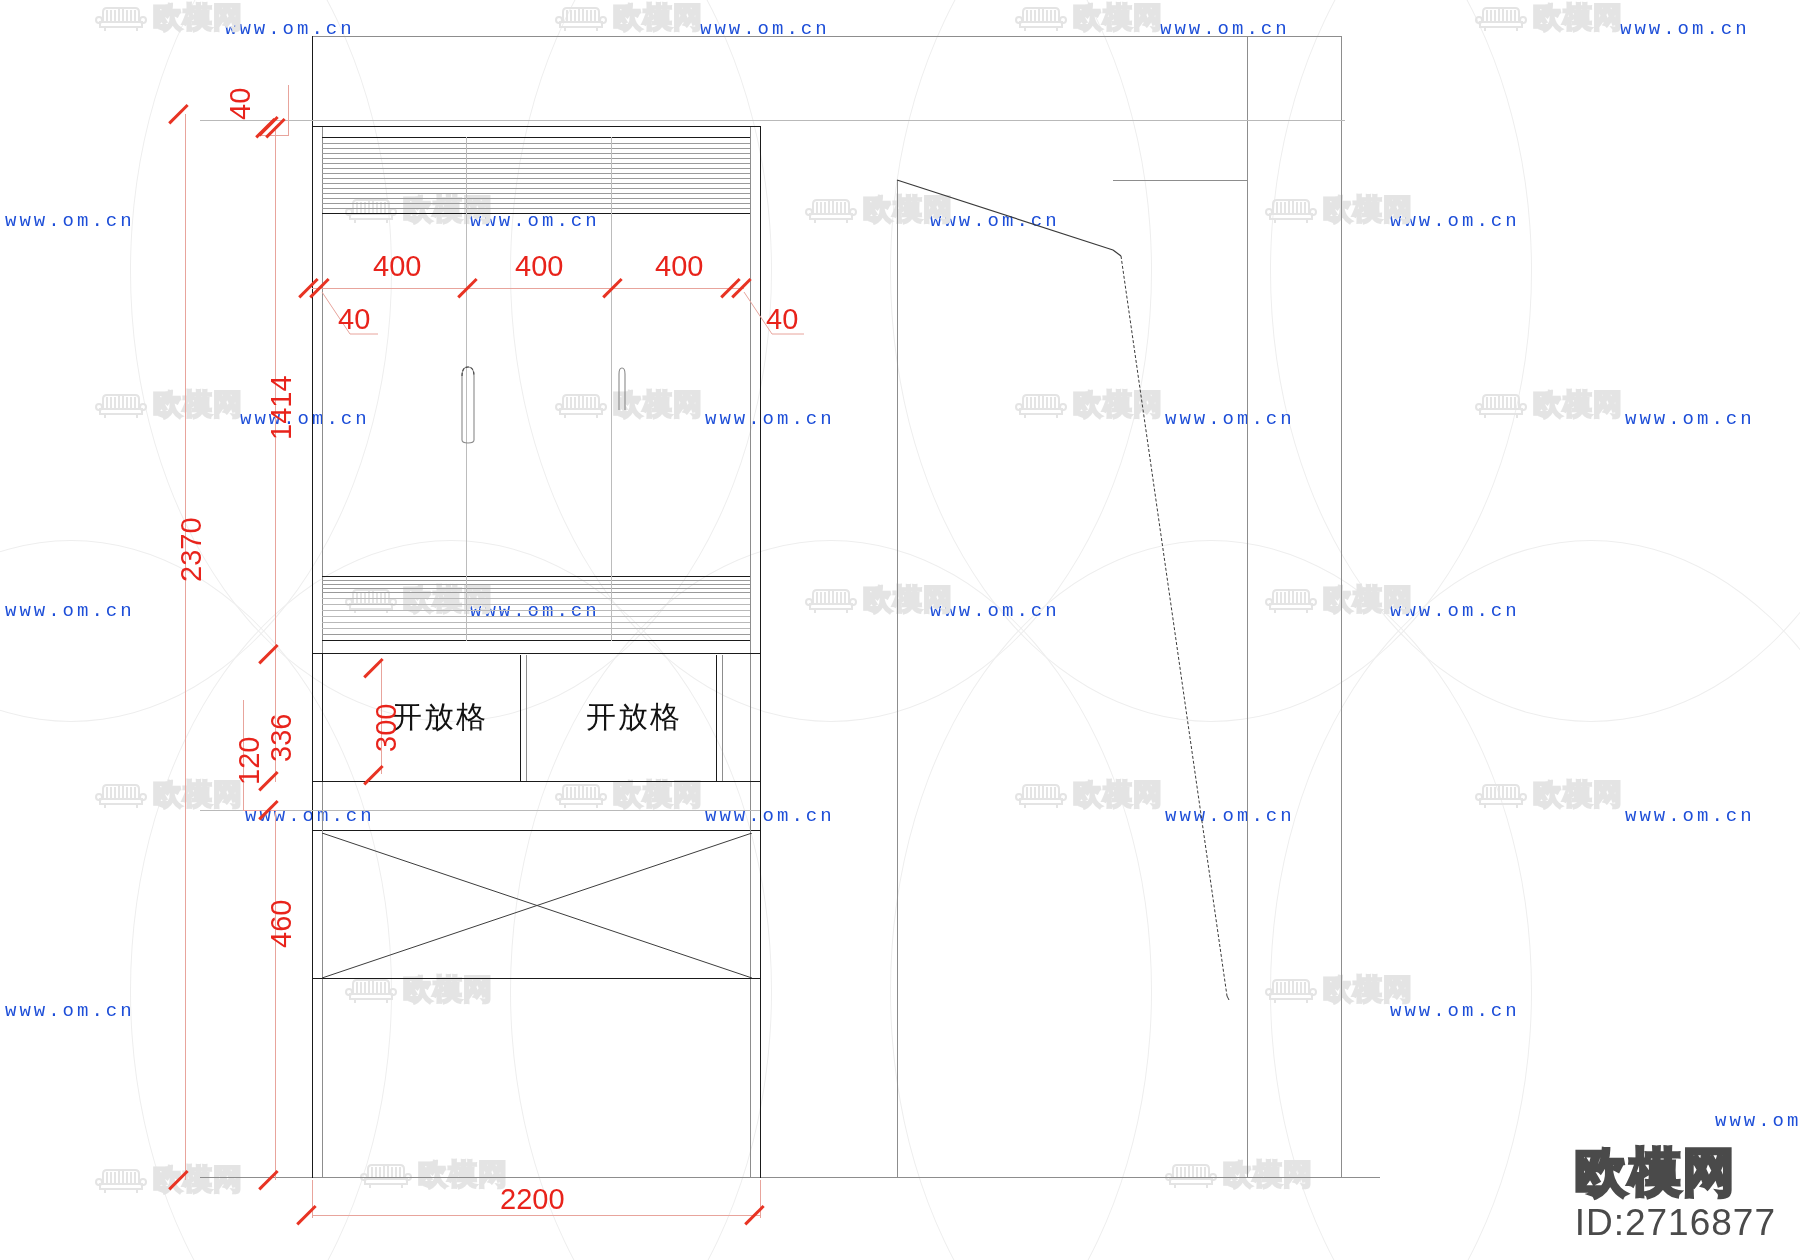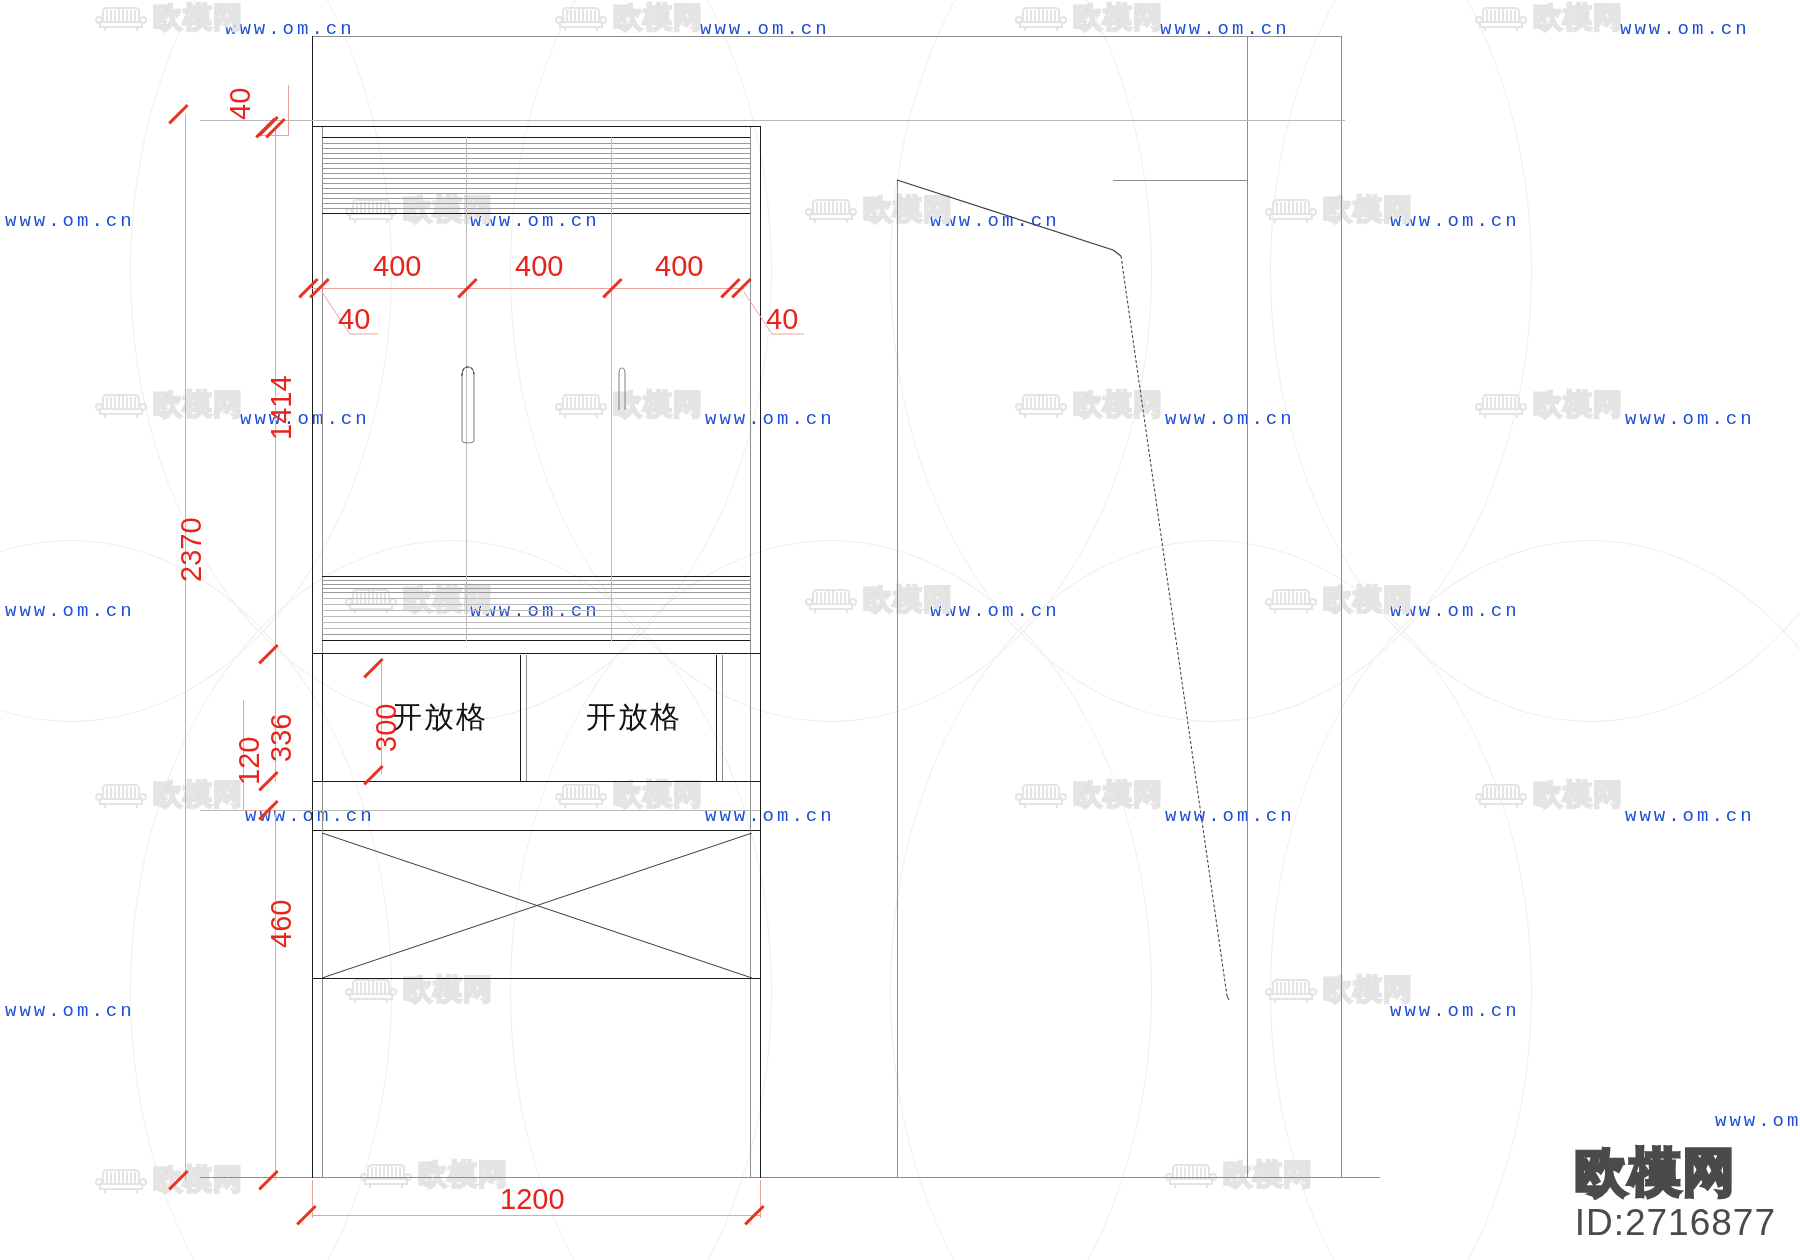--- a/index.html
+++ b/index.html
@@ -581,21 +581,21 @@
         <path d="M32 44 L64 44" stroke="#e8a49c" stroke-width="1" fill="none"></path>
       </svg>
     </div>
     <div class="dimtxt" style="left:766px;top:303px;">40</div>
 
     <div class="dimline-h pale" style="left:312px;top:1215px;width:448px;"></div>
     <div class="tick" style="left:305px;top:1202px;transform:rotate(45deg);"></div>
     <div class="tick" style="left:753px;top:1202px;transform:rotate(45deg);"></div>
     <div class="dimline-v pale" style="left:312px;top:1180px;height:38px;"></div>
     <div class="dimline-v pale" style="left:760px;top:1180px;height:38px;"></div>
-    <div class="dimtxt" style="left:500px;top:1183px;">1200</div>
+    <div class="dimtxt" style="left:500px;top:1183px;">2200</div>
 
   </div>
 
   <div id="brand">
     <div class="bname">欧模网</div>
     <div class="bid">ID:2716877</div>
   </div>
 
 </div>
 

